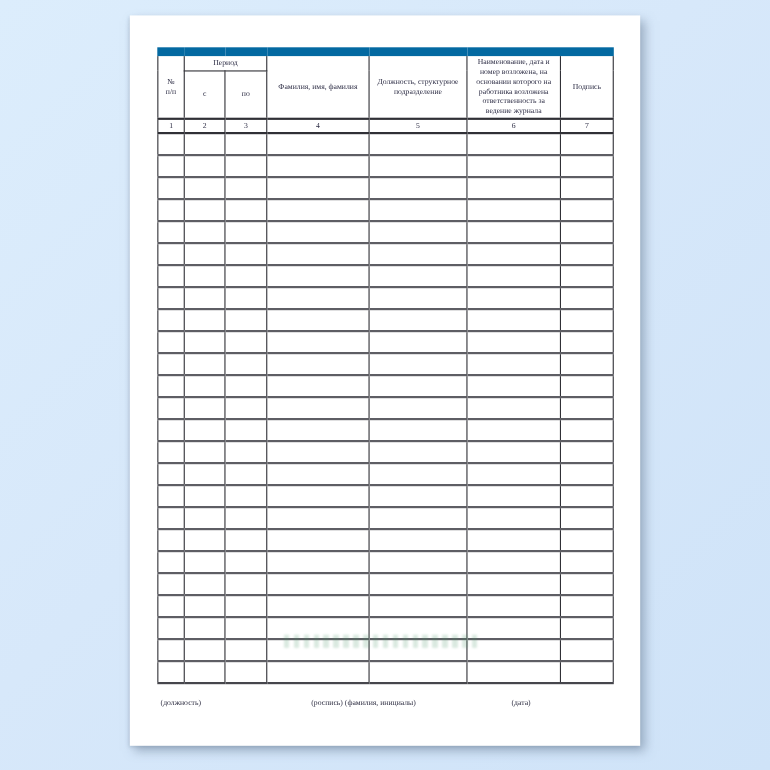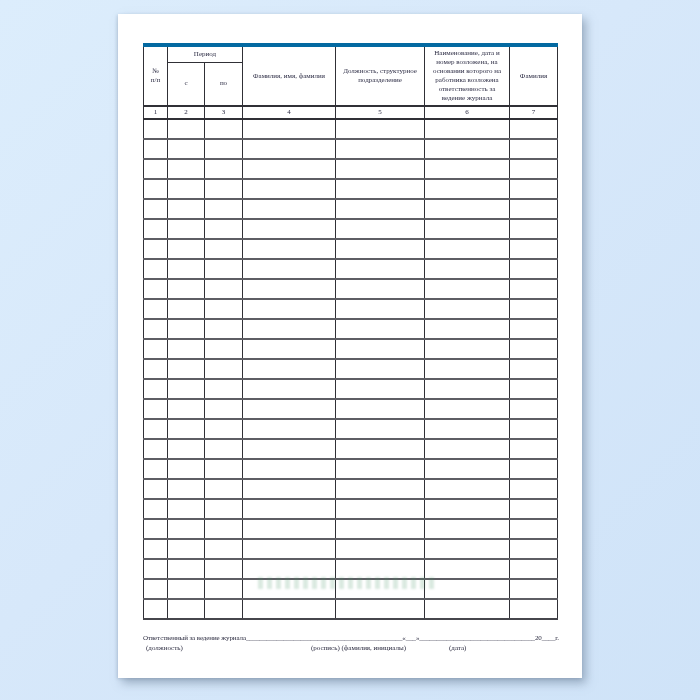--- a/index.html
+++ b/index.html
@@ -16,21 +16,21 @@
   table.journal{
     position:absolute;left:25px;top:29px;width:414px;
     border-collapse:collapse;table-layout:fixed;
     color:#2c2c44;
   }
   table.journal th{
     font-weight:normal;font-size:7px;line-height:9px;text-align:center;
     vertical-align:middle;padding:1px 2px;
     border:1px solid #303036;
   }
-  thead tr.h1 th{border-top:4px solid #0369a1;}
+  thead tr.h1 th{border-top:8px solid #0369a1;}
   tr.h1{height:17px;}
   tr.h2{height:44px;}
   tr.nums{height:13px;}
   tr.nums td{
     font-size:7px;line-height:9px;text-align:center;padding:0;
     border-left:1px solid #303036;border-right:1px solid #303036;
     border-top:2px solid #303036;border-bottom:2px solid #303036;
     color:#2c2c44;
   }
   tbody td{
@@ -47,22 +47,22 @@
     filter:blur(1.2px);opacity:.45;pointer-events:none;
   }
   .footer{
     position:absolute;left:25px;top:620px;width:438px;
     font-size:7px;color:#2c2c40;
   }
   .f-line1{white-space:nowrap;line-height:9px;letter-spacing:-0.1px;}
   .f-line2{position:relative;height:10px;margin-top:1px;line-height:9px;}
   .f-line2 span{position:absolute;top:0;white-space:nowrap;}
   .sub-position{left:3px;}
-  .sub-signature{left:140px;margin-left:28px;}
-  .sub-date{left:306px;text-align:right;}
+  .sub-signature{left:140px;}
+  .sub-date{left:322px;text-align:right;}
 </style>
 </head>
 <body>
 
 <div class="page">
 
   <table class="journal">
     <colgroup>
       <col style="width:24px">
         <col style="width:37px">
@@ -75,21 +75,21 @@
     <thead>
       <tr class="h1">
         <th rowspan="2" class="hdr-no">
           <div>№</div>
           <div>п/п</div>
         </th>
         <th colspan="2">Период</th>
         <th rowspan="2">Фамилия, имя, фамилия</th>
         <th rowspan="2">Должность, структурное подразделение</th>
         <th rowspan="2">Наименование, дата и номер возложена, на основании которого на работника возложена ответственность за ведение журнала</th>
-        <th rowspan="2">Фамилия</th>
+        <th rowspan="2">Подпись</th>
       </tr>
       <tr class="h2">
         <th>с</th>
         <th>по</th>
       </tr>
       <tr class="nums">
         <td>1</td>
         <td>2</td>
         <td>3</td>
         <td>4</td>
@@ -323,21 +323,20 @@
           <td></td>
           <td></td>
           <td></td>
         </tr>
       </tbody>
   </table>
 
   <div class="watermark"></div>
 
   <div class="footer">
-    <div class="f-line1"><span>Ответственный за ведение журнала</span><span>______________________________________________</span><span>«___»</span><span>__________________________________</span><span>20____г.</span></div>
     <div class="f-line2">
       <span class="sub-position">(должность)</span>
       <span class="sub-signature">(роспись) (фамилия, инициалы)</span>
       <span class="sub-date">(дата)</span>
     </div>
   </div>
 
 </div>
 
 </body></html>

